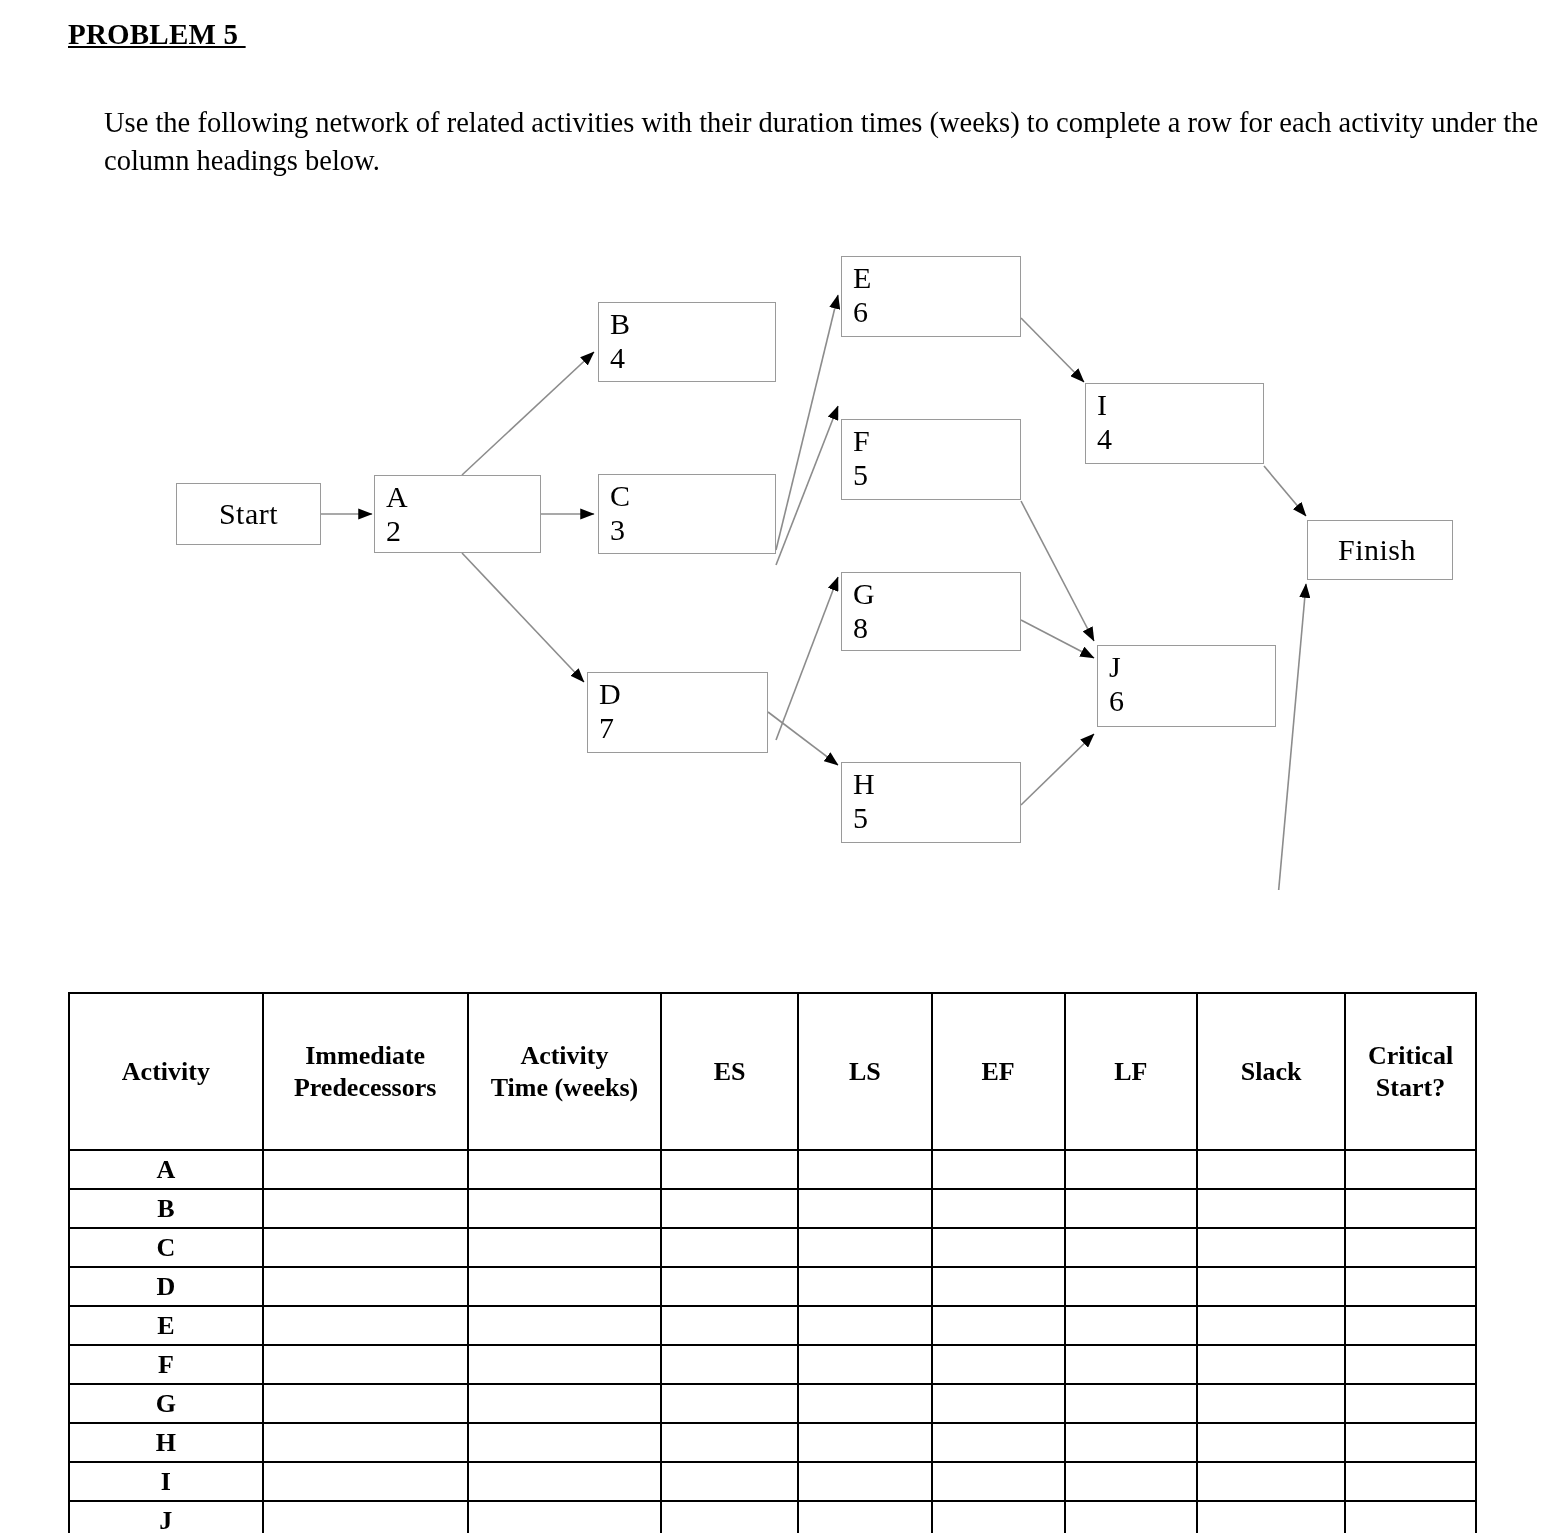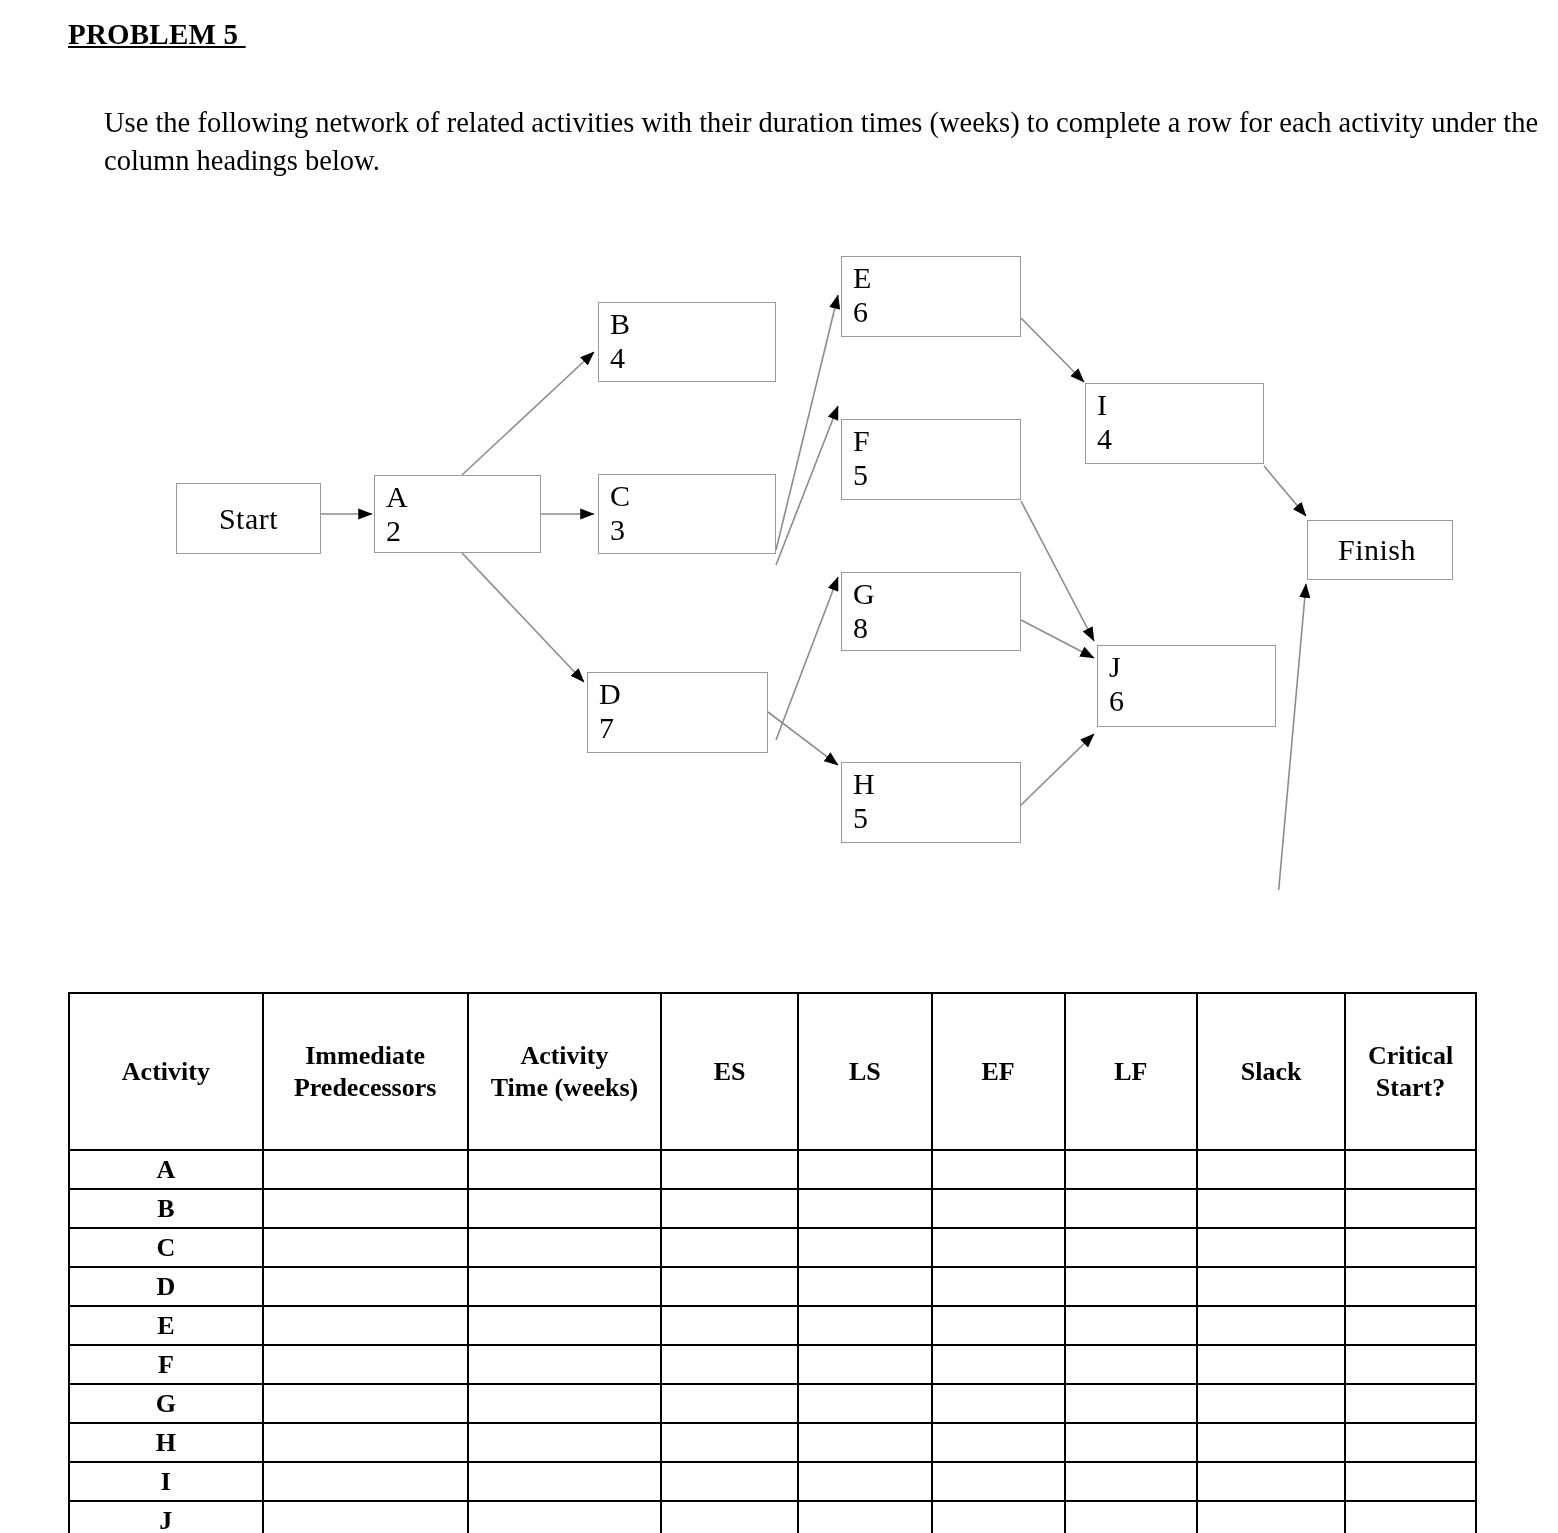--- a/index.html
+++ b/index.html
@@ -170,21 +170,21 @@
       <line x1="1021" y1="390" x2="1094" y2="428"></line>
 
       <line x1="1021" y1="575" x2="1094" y2="504"></line>
 
       <line x1="1264" y1="236" x2="1306" y2="286"></line>
 
       <line x1="1276" y1="690" x2="1306" y2="354"></line>
     </g>
   </svg>
 
-  <div class="node-box terminal-box" style="left:176px; top:253px; width:145px; height:71px;">
+  <div class="node-box terminal-box" style="left:176px; top:253px; width:145px; height:62px;">
     <span class="terminal-text">Start</span>
   </div>
 
   <div class="node-box" style="left:374px; top:245px; width:167px; height:78px;">
     <span class="node-label">A</span>
     <span class="node-dur">2</span>
   </div>
 
   <div class="node-box" style="left:598px; top:72px; width:178px; height:80px;">
     <span class="node-label">B</span>

